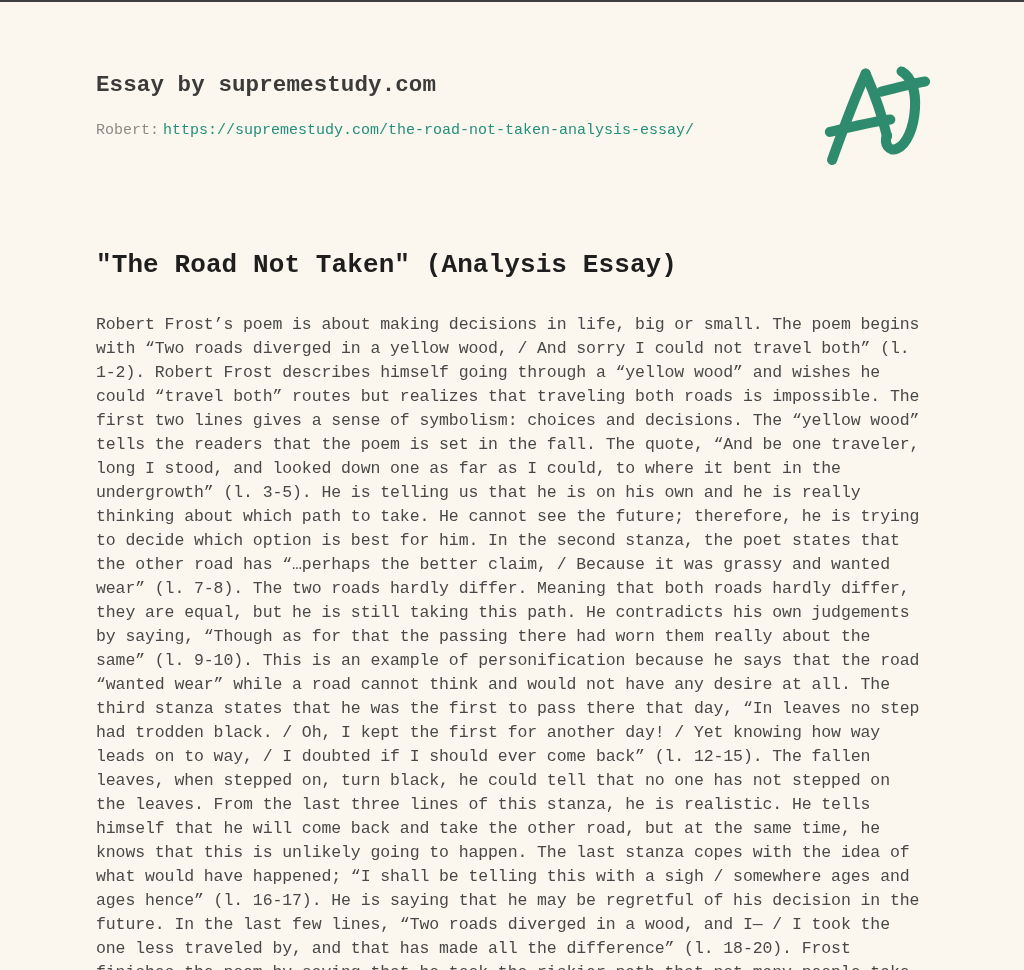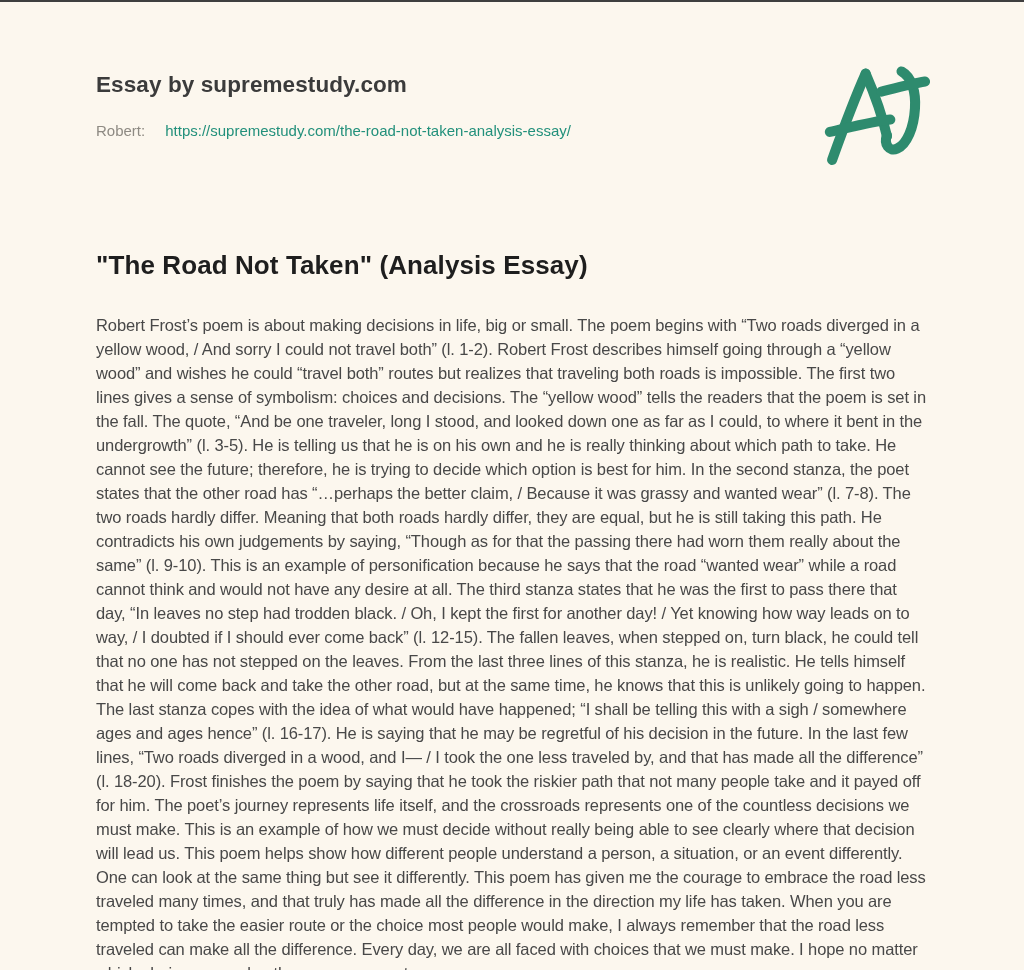--- a/index.html
+++ b/index.html
@@ -10,20 +10,21 @@
     width: 1024px;
     height: 970px;
     background: #fcf7ee;
     font-family: "Liberation Sans", "DejaVu Sans", sans-serif;
     overflow: hidden;
   }
   .page {
     position: relative;
     width: 1024px;
     height: 970px;
+    font-family: Liberation Mono, monospace;
   }
   .top-border {
     position: absolute;
     top: 0;
     left: 0;
     width: 1024px;
     height: 2px;
     background: #3f3f3f;
   }
   .byline {
@@ -40,21 +41,21 @@
     position: absolute;
     left: 96px;
     top: 122px;
     font-size: 15px;
     color: #8e8a83;
     white-space: nowrap;
   }
   .source-line a {
     color: #22907b;
     text-decoration: none;
-    margin-left: 20px;
+    margin-left: 4px;
   }
   .logo {
     position: absolute;
     left: 822px;
     top: 58px;
     width: 112px;
     height: 112px;
   }
   .logo svg {
     width: 100%;

